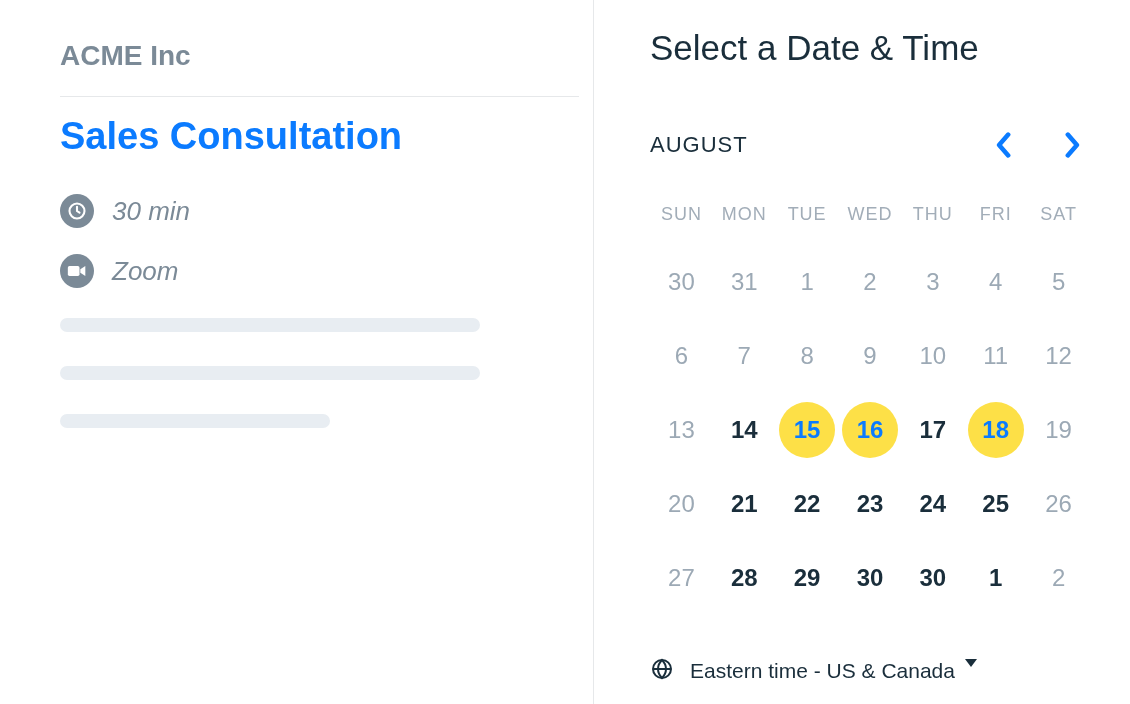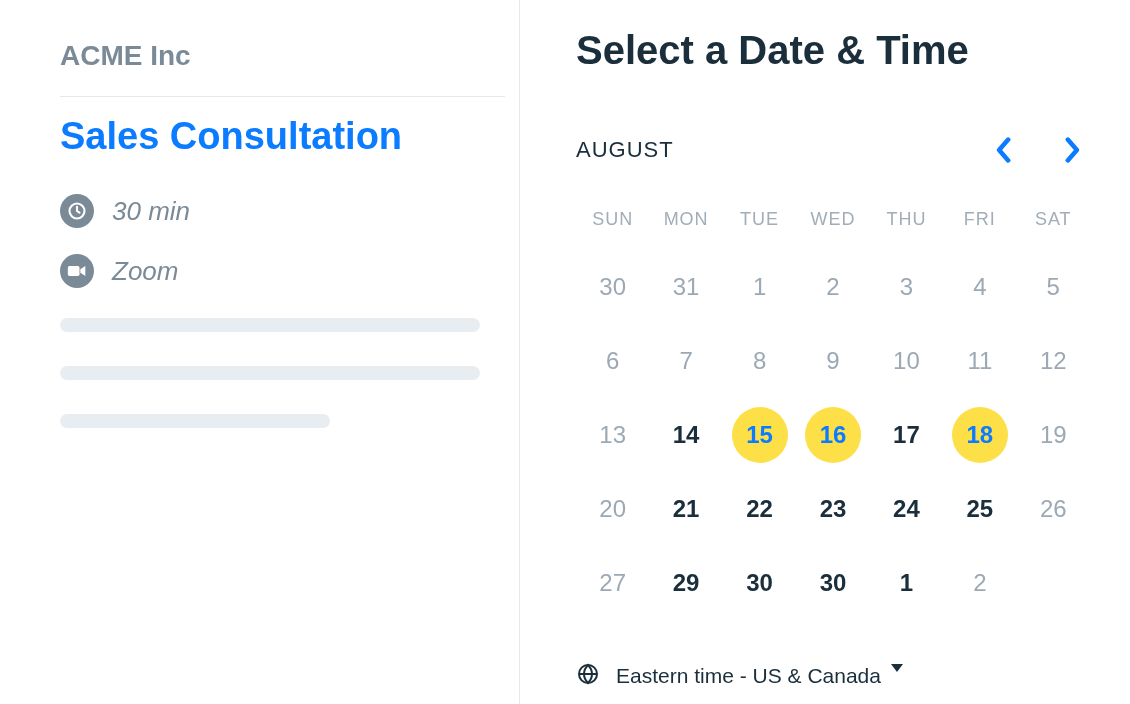--- a/index.html
+++ b/index.html
@@ -5,21 +5,21 @@
     * { box-sizing: border-box; margin: 0; padding: 0; }
     body {
       font-family: -apple-system, BlinkMacSystemFont, "Segoe UI", Helvetica, Arial, sans-serif;
       background: #fff;
       width: 1130px;
       height: 704px;
       display: flex;
       color: #1a2e3b;
     }
     .left-panel {
-      width: 520px;
+      width: 594px;
       padding: 40px 14px 40px 60px;
       border-right: 1px solid #e6e8ea;
     }
     .company {
       font-size: 28px;
       font-weight: 600;
       color: #7b8a97;
       padding-bottom: 24px;
       border-bottom: 1px solid #e6e8ea;
       margin-bottom: 18px;
@@ -62,22 +62,22 @@
     }
     .pl.w1 { width: 420px; }
     .pl.w2 { width: 420px; }
     .pl.w3 { width: 270px; }
 
     .right-panel {
       flex: 1;
       padding: 28px 40px 20px 56px;
     }
     .heading {
-      font-size: 40px;
-      font-weight: 700;
+      font-size: 35px;
+      font-weight: 400;
       color: #1a2e3b;
       margin-bottom: 60px;
     }
     .month-row {
       display: flex;
       align-items: center;
       justify-content: space-between;
       margin-bottom: 42px;
     }
     .month-label {
@@ -309,20 +309,23 @@
       <div class="day-cell">
         <button class="day plain">25</button>
       </div>
       <div class="day-cell">
         <button class="day dim" disabled="">26</button>
       </div>
       <div class="day-cell">
         <button class="day dim" disabled="">27</button>
       </div>
       <div class="day-cell">
+        <button class="day plain">28</button>
+      </div>
+      <div class="day-cell">
         <button class="day plain">29</button>
       </div>
       <div class="day-cell">
         <button class="day plain">30</button>
       </div>
       <div class="day-cell">
         <button class="day plain">30</button>
       </div>
       <div class="day-cell">
         <button class="day plain">1</button>

